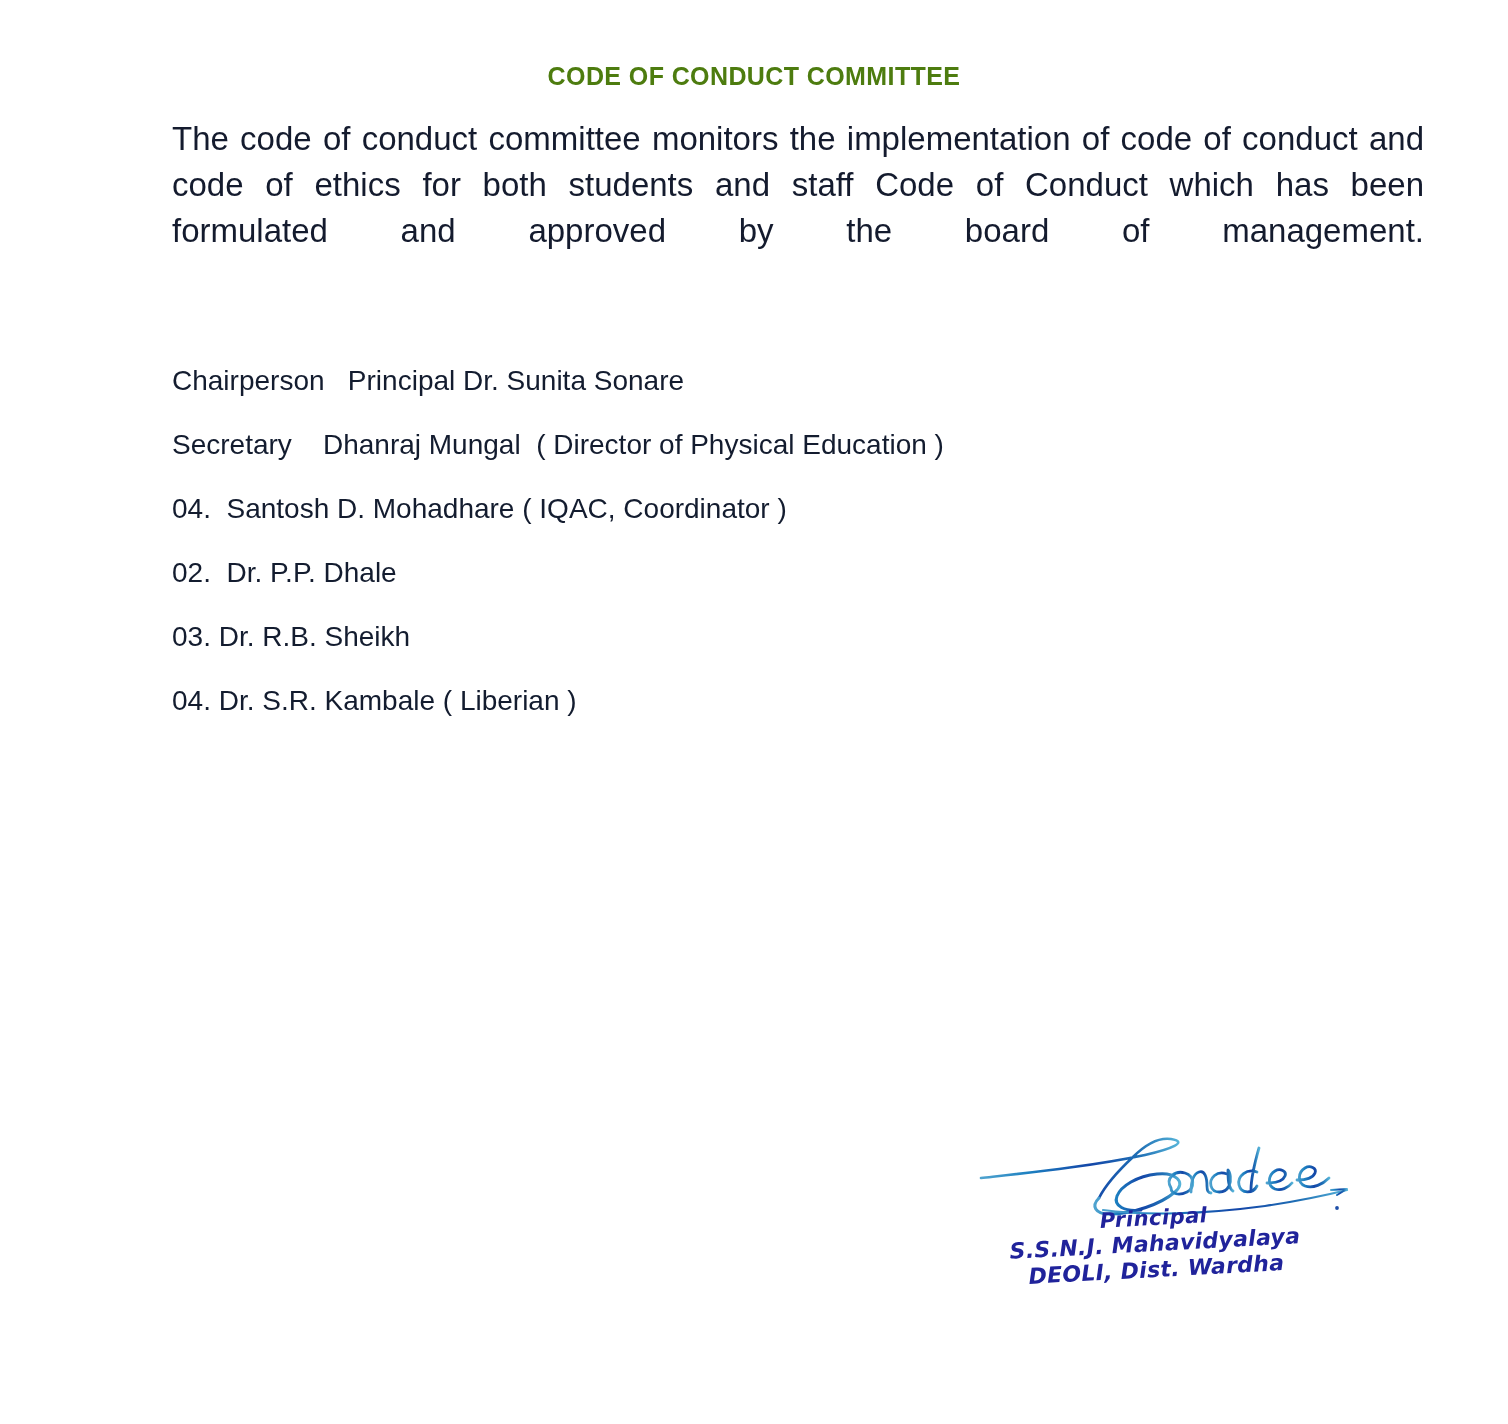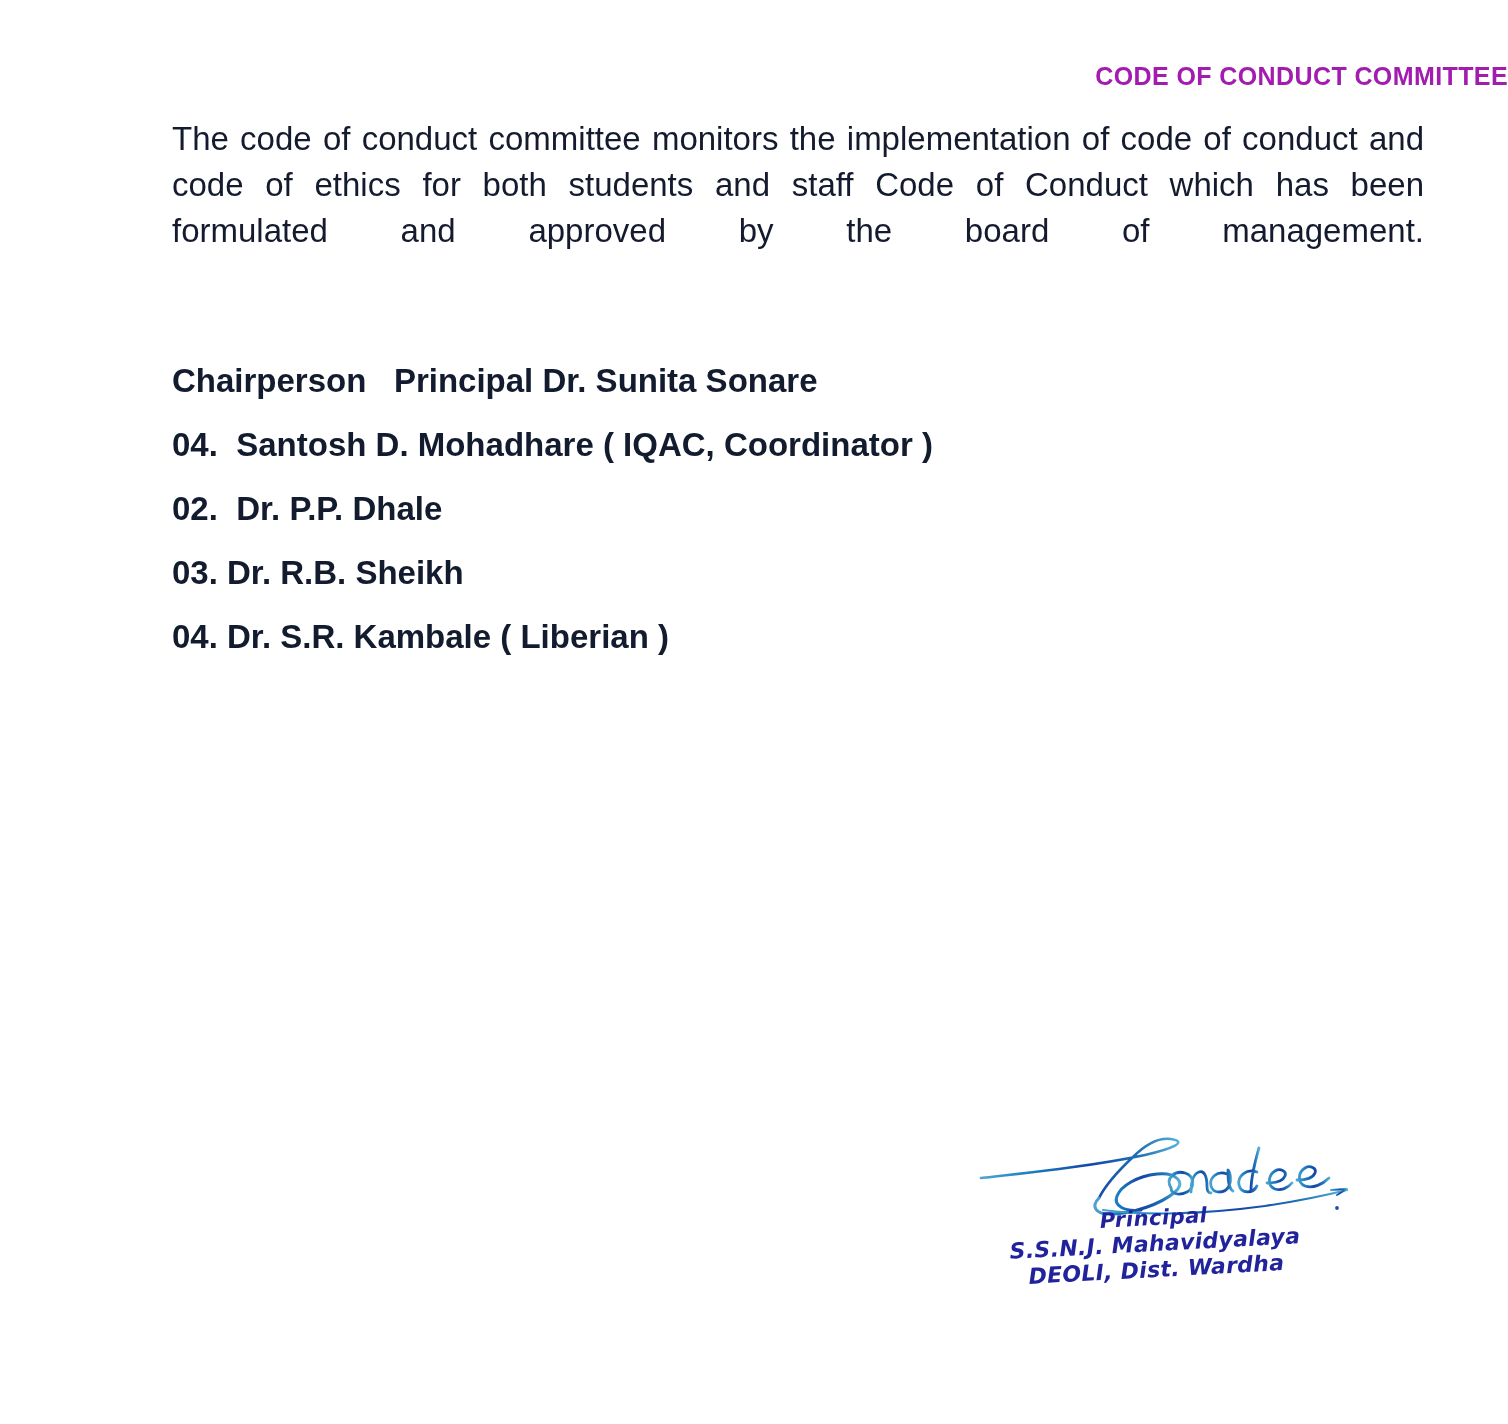--- a/index.html
+++ b/index.html
@@ -18,26 +18,26 @@
     font-family: "Liberation Sans", sans-serif;
     -webkit-font-smoothing: antialiased;
   }
 
   
   .doc-title {
     position: absolute;
     top: 62px;
     left: 0;
     width: 1508px;
-    text-align: right;
+    text-align: center;
     font-family: "Liberation Sans", sans-serif;
     font-size: 25px;
     font-weight: bold;
     letter-spacing: 0.4px;
-    color: #a21caf;
+    color: #4d7c0f;
     white-space: nowrap;
   }
 
   
   .intro-paragraph {
     position: absolute;
     top: 116px;
     left: 172px;
     width: 1252px;
     text-align: justify;
@@ -57,22 +57,22 @@
   
   .committee-block {
     position: absolute;
     top: 367px;
     left: 172px;
     width: 1252px;
   }
 
   .committee-line {
     font-family: "Liberation Sans", sans-serif;
-    font-size: 33px;
-    font-weight: bold;
+    font-size: 28px;
+    font-weight: normal;
     color: #131c2f;
     line-height: 28px;
     margin: 0 0 36px 0;
     white-space: pre;
   }
   .committee-line:last-child { margin-bottom: 8px; }
 
   
   .signature-area {
     position: absolute;
@@ -129,20 +129,21 @@
 <div id="page">
 
   <div class="doc-title">CODE OF CONDUCT COMMITTEE</div>
 
   <div class="intro-paragraph">The code of conduct committee monitors the implementation of code of conduct and code of ethics for both students and staff Code of Conduct which has been formulated and approved by the board of management.</div>
 
   <div class="committee-block">
 
     <div class="committee-line">Chairperson   Principal Dr. Sunita Sonare</div>
 
+    <div class="committee-line">Secretary    Dhanraj Mungal  ( Director of Physical Education )</div>
 
 
     <div class="committee-line">04.  Santosh D. Mohadhare ( IQAC, Coordinator )</div>
 
     <div class="committee-line">02.  Dr. P.P. Dhale</div>
 
     <div class="committee-line">03. Dr. R.B. Sheikh</div>
 
     <div class="committee-line">04. Dr. S.R. Kambale ( Liberian )</div>
 

